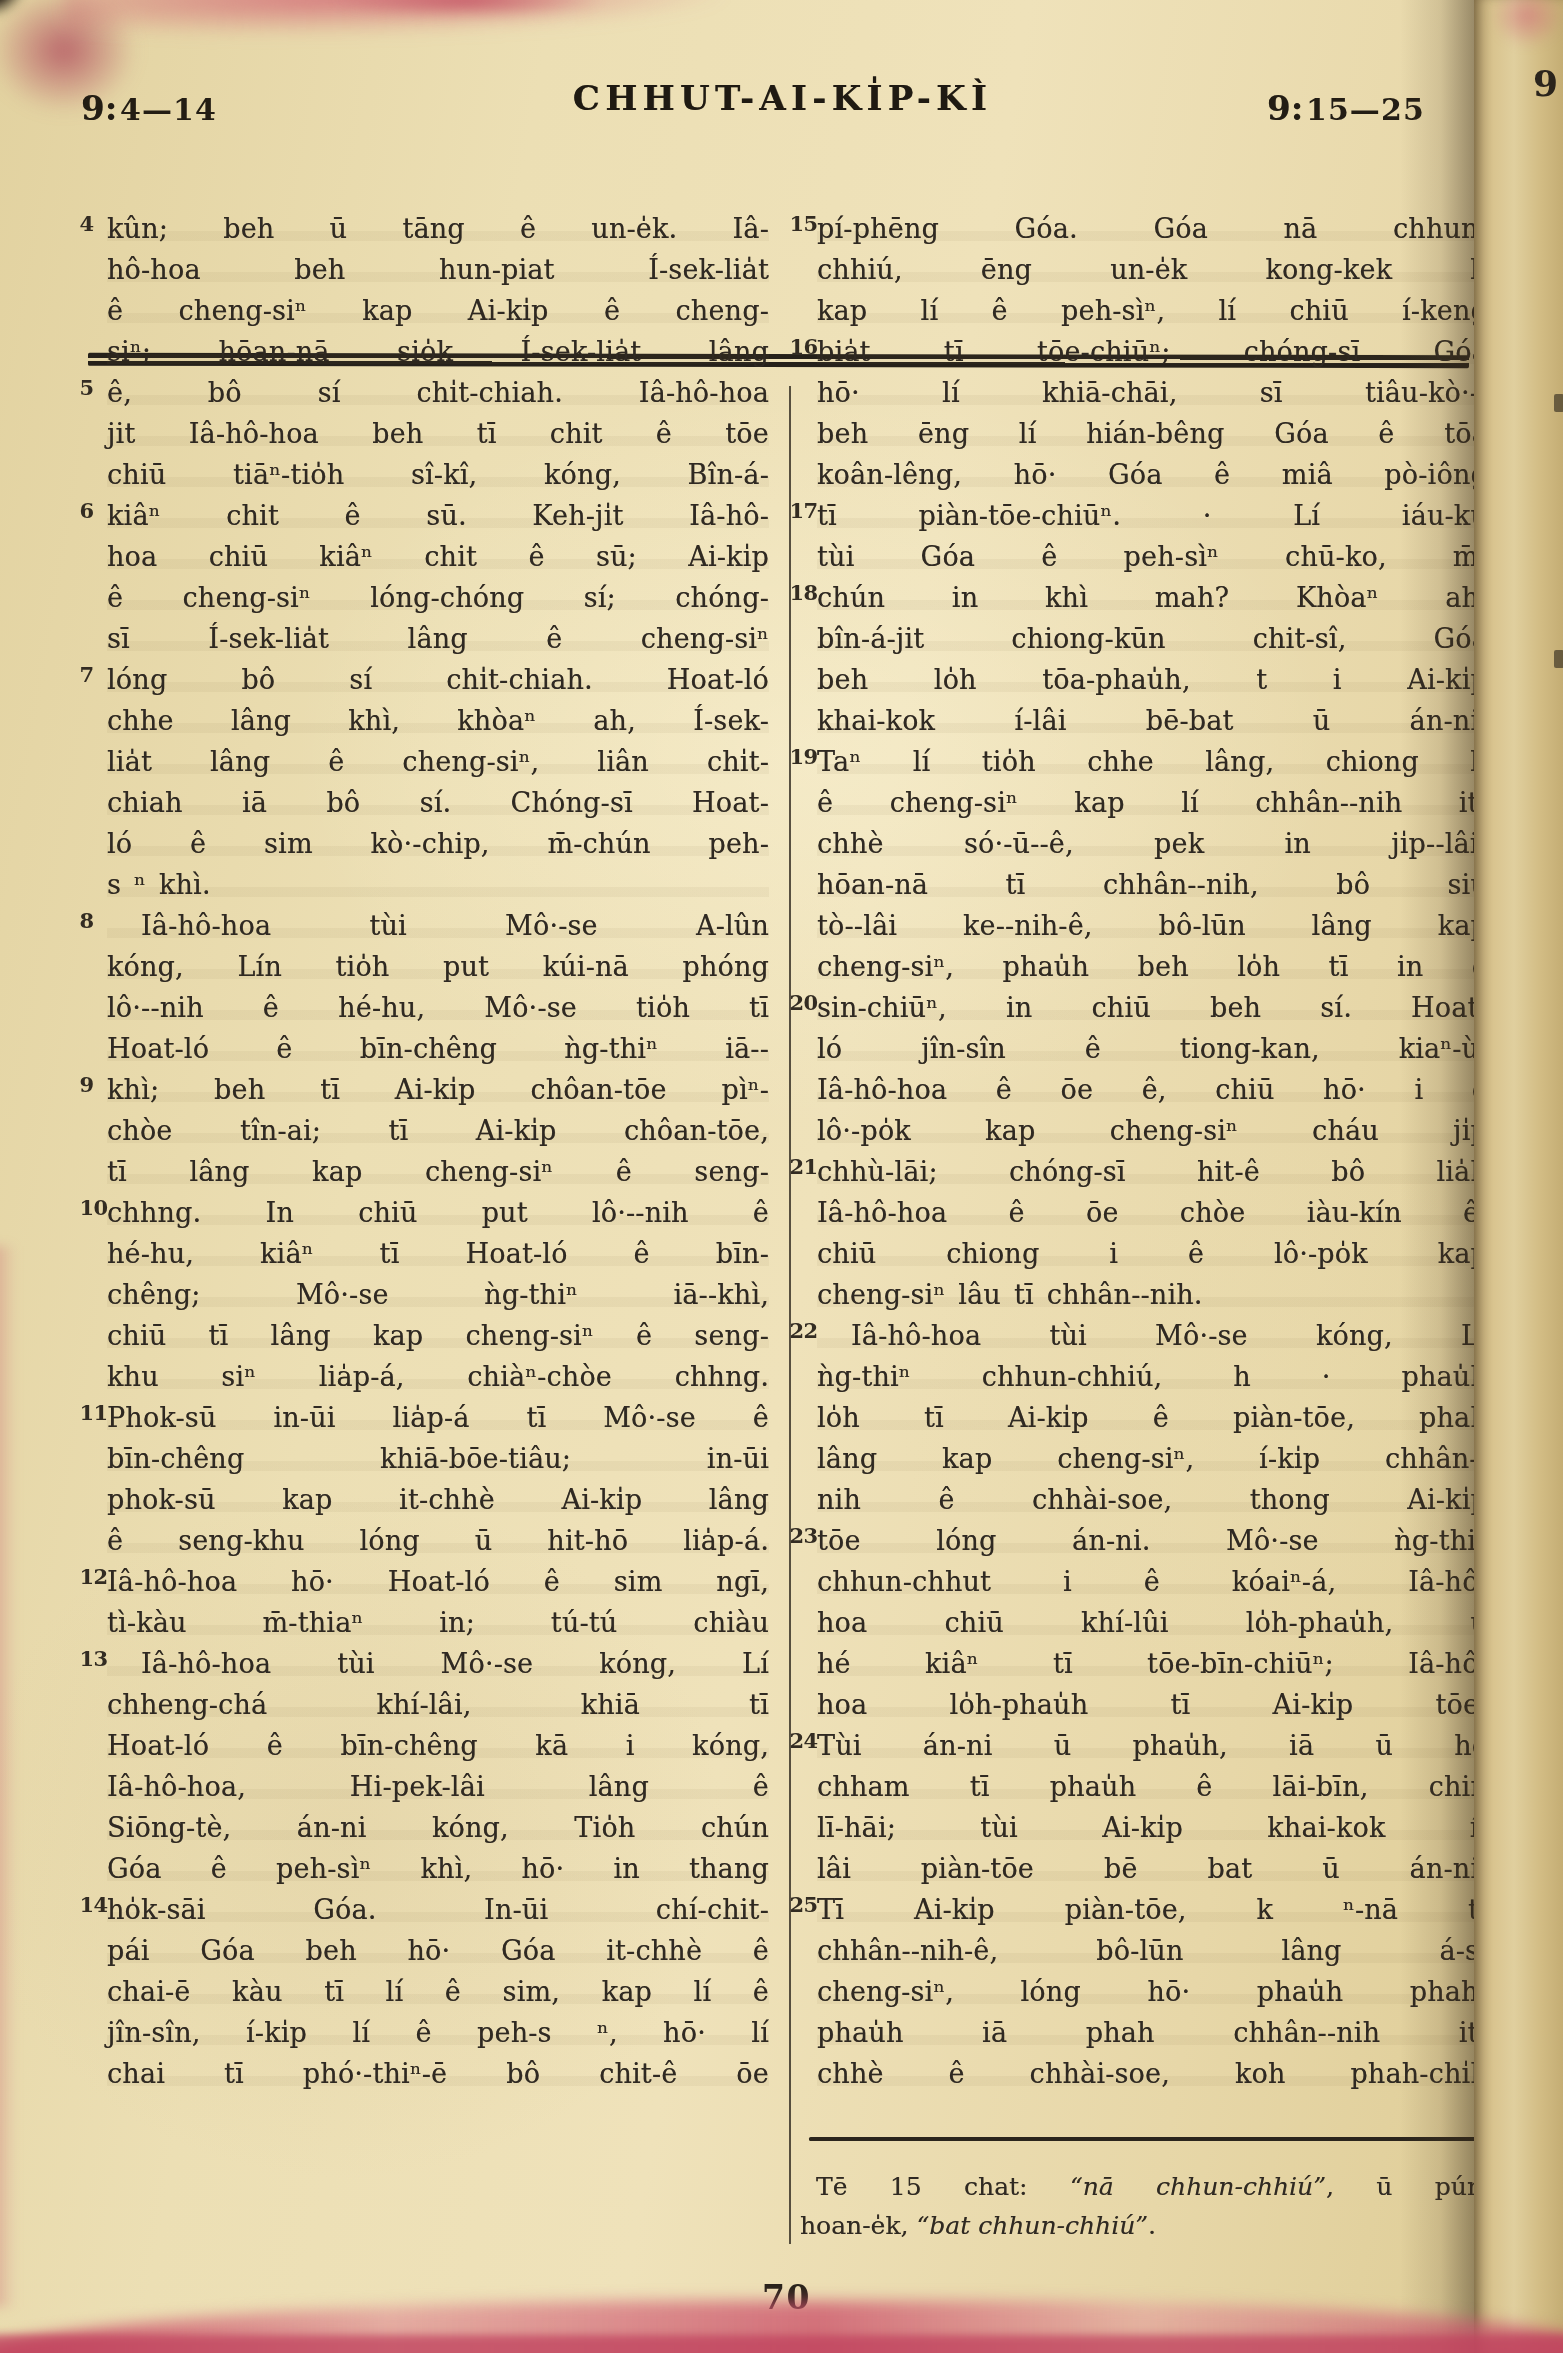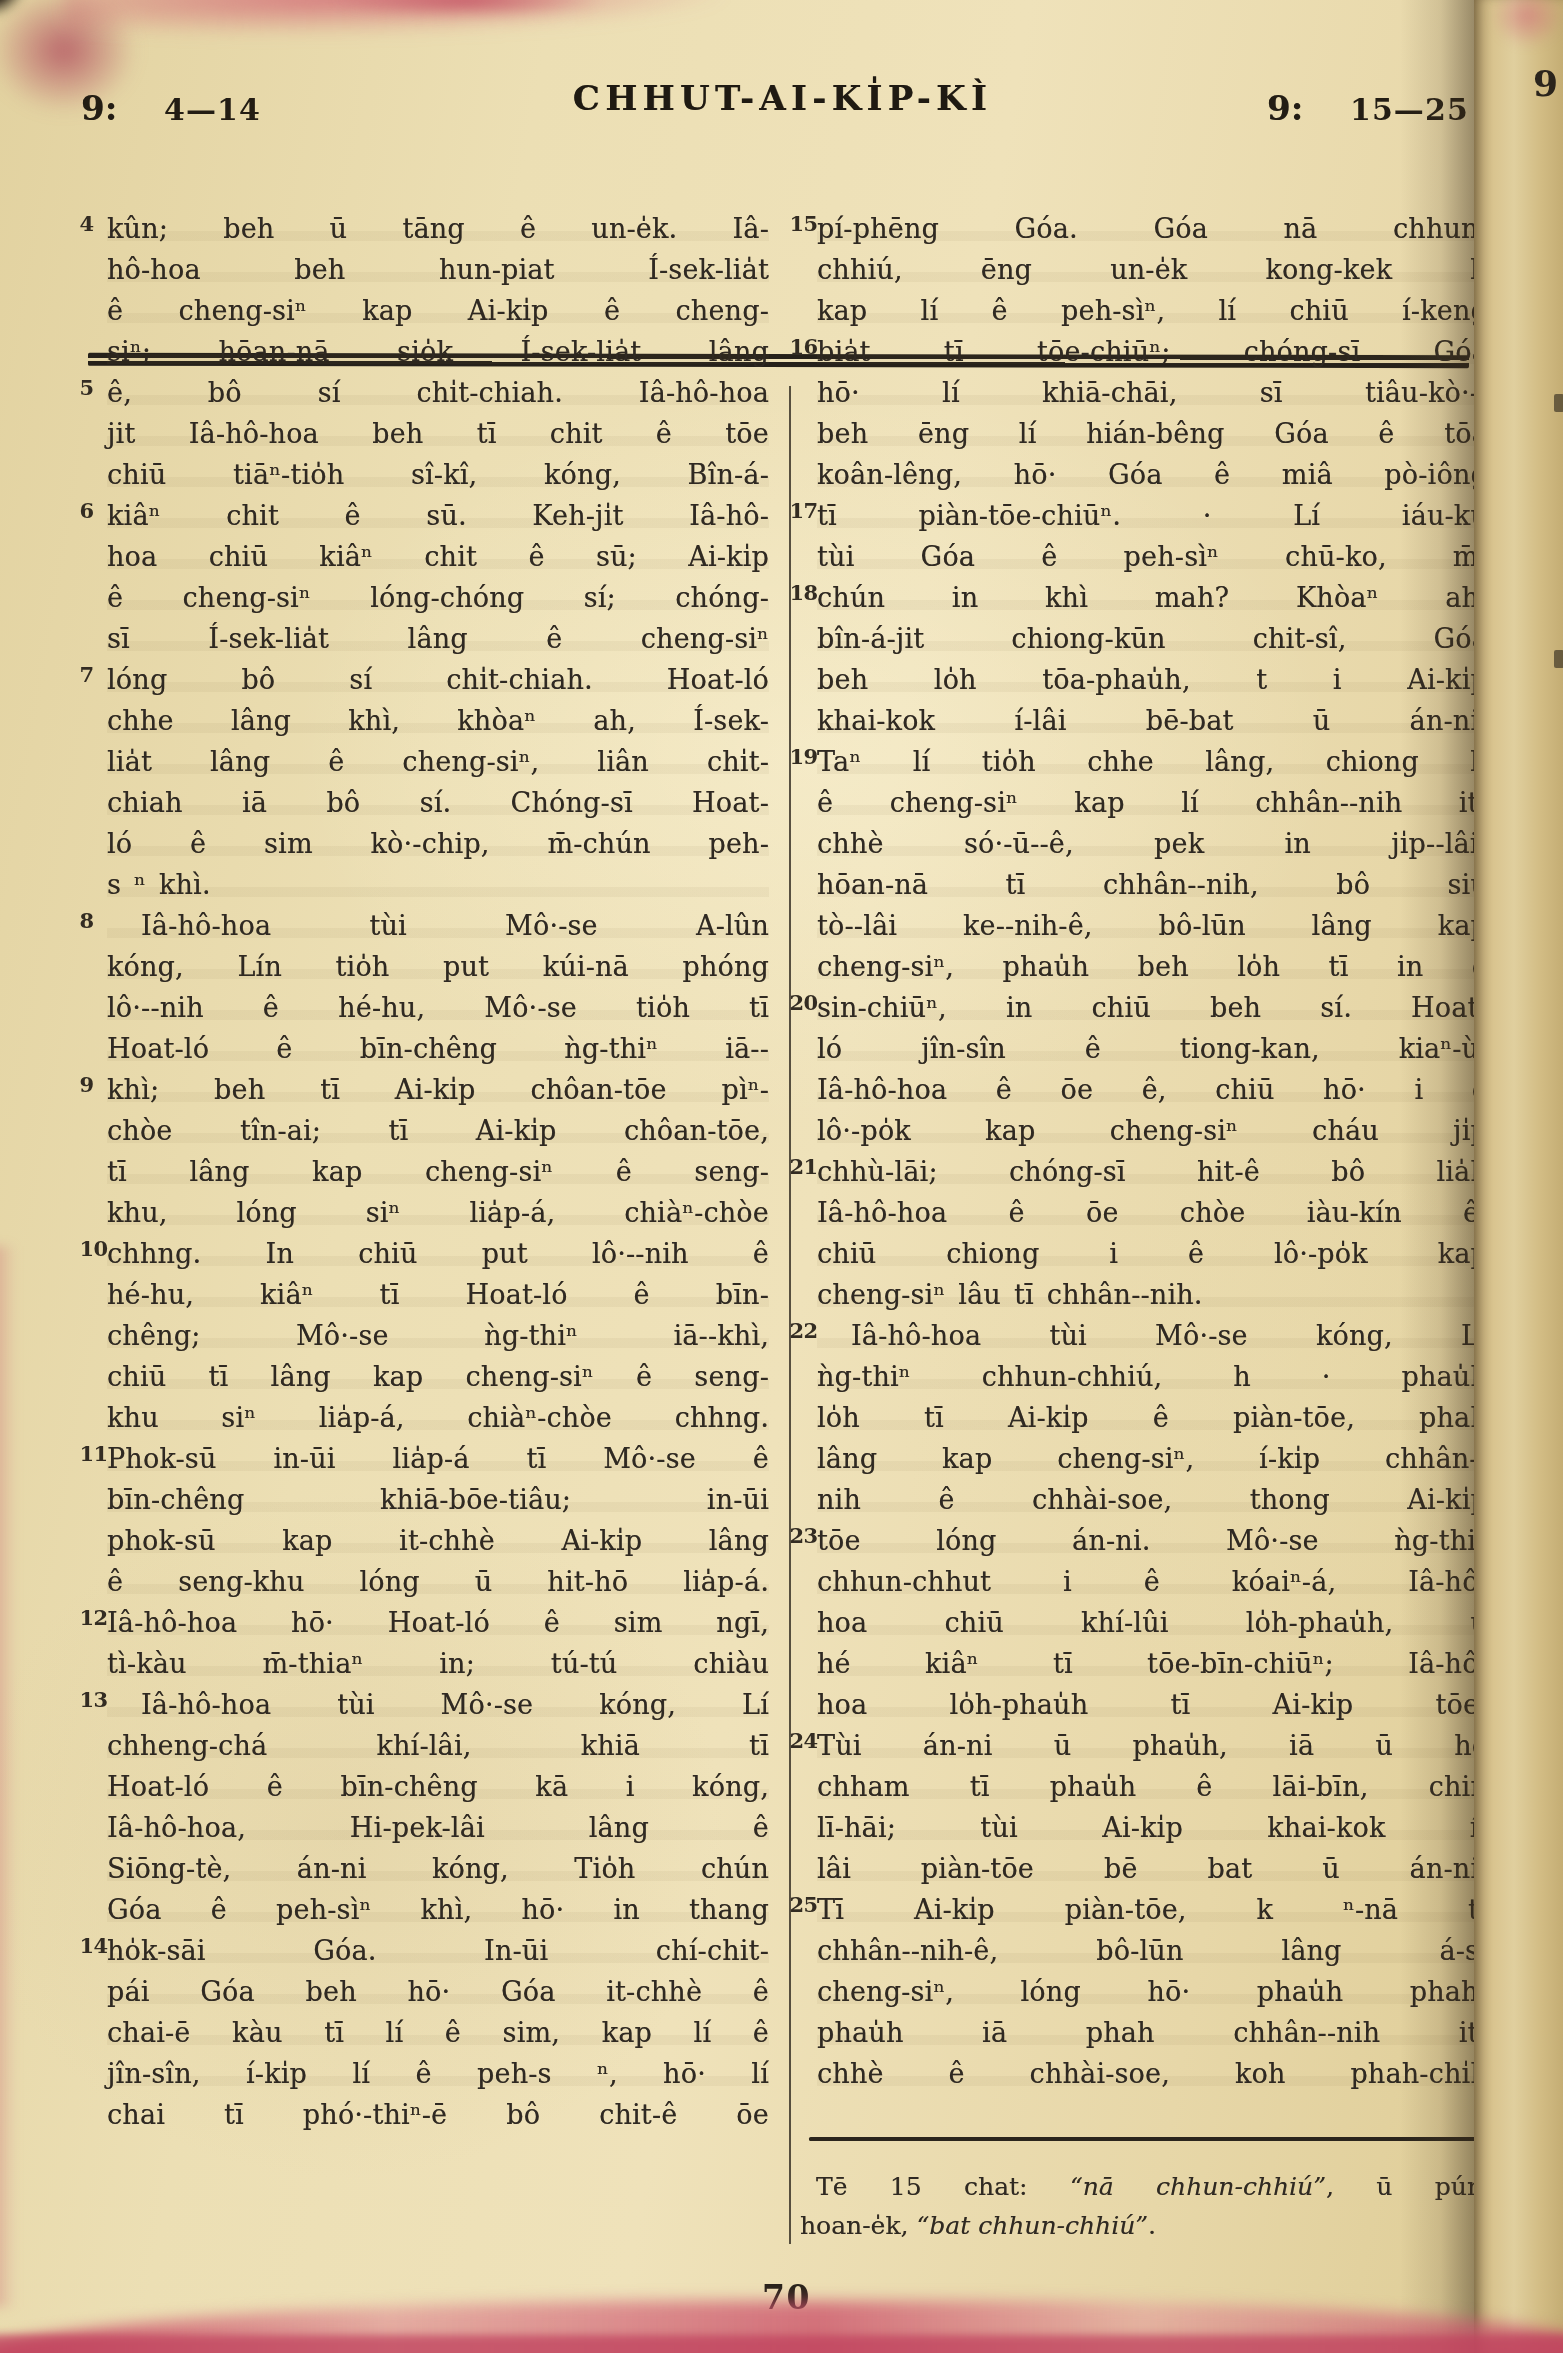--- a/index.html
+++ b/index.html
@@ -9,21 +9,21 @@
     color:#2f2922;
     background:
       radial-gradient(743px 530px at 52% 32%, rgba(255,249,223,0.38), rgba(255,249,223,0) 70%),
       radial-gradient(530px 477px at 22% 78%, rgba(214,195,146,0.30), rgba(214,195,146,0) 72%),
       radial-gradient(477px 371px at 80% 60%, rgba(234,221,176,0.35), rgba(234,221,176,0) 75%),
       linear-gradient(100deg,#e2d2a0 0%,#ecdfb4 28%,#efe2ba 52%,#e7d7a8 78%,#ddcb94 100%);
   }
   
   .ref{position:absolute;white-space:nowrap;color:#231d14;}
   .refchap{font-weight:700;font-size:34px;}
-  .refrange{font-size:30px;font-weight:600;letter-spacing:1.1px;margin-left:44px;}
+  .refrange{font-size:30px;font-weight:600;letter-spacing:1.1px;}
   .title{
     position:absolute;top:78px;left:533px;width:499px;text-align:center;
     font-size:34px;font-weight:700;letter-spacing:5.3px;color:#1f1a12;
     text-shadow:0.3px 0.3px 0.3px rgba(31,26,18,0.55);
   }
   .hdr-shadow{text-shadow:0.3px 0.3px 0.3px rgba(31,26,18,0.5);}
   
   .dbl-rule{
     position:absolute;left:88px;top:354px;width:1381px;height:12.7px;
     background:linear-gradient(180deg,#26211a 0 4.8px,rgba(0,0,0,0) 4.8px 8px,#26211a 8px 12.7px);
@@ -190,23 +190,20 @@
         <span class="vnum">9</span>
         <span class="ltext">khì; beh tī Ai-ki̍p chôan-tōe pìⁿ-</span>
       </div>
       <div class="line">
         <span class="ltext">chòe tîn-ai; tī Ai-ki̍p chôan-tōe,</span>
       </div>
       <div class="line">
         <span class="ltext">tī lâng kap cheng-siⁿ ê seng-</span>
       </div>
       <div class="line">
-        <span class="ltext">khu, lóng siⁿ lia̍p-á, chiàⁿ-chòe</span>
-      </div>
-      <div class="line">
         <span class="vnum">10</span>
         <span class="ltext">chhng. In chiū put lô·--nih ê</span>
       </div>
       <div class="line">
         <span class="ltext">hé-hu, kiâⁿ tī Hoat-ló ê bīn-</span>
       </div>
       <div class="line">
         <span class="ltext">chêng; Mô·-se ǹg-thiⁿ iā--khì,</span>
       </div>
       <div class="line">

